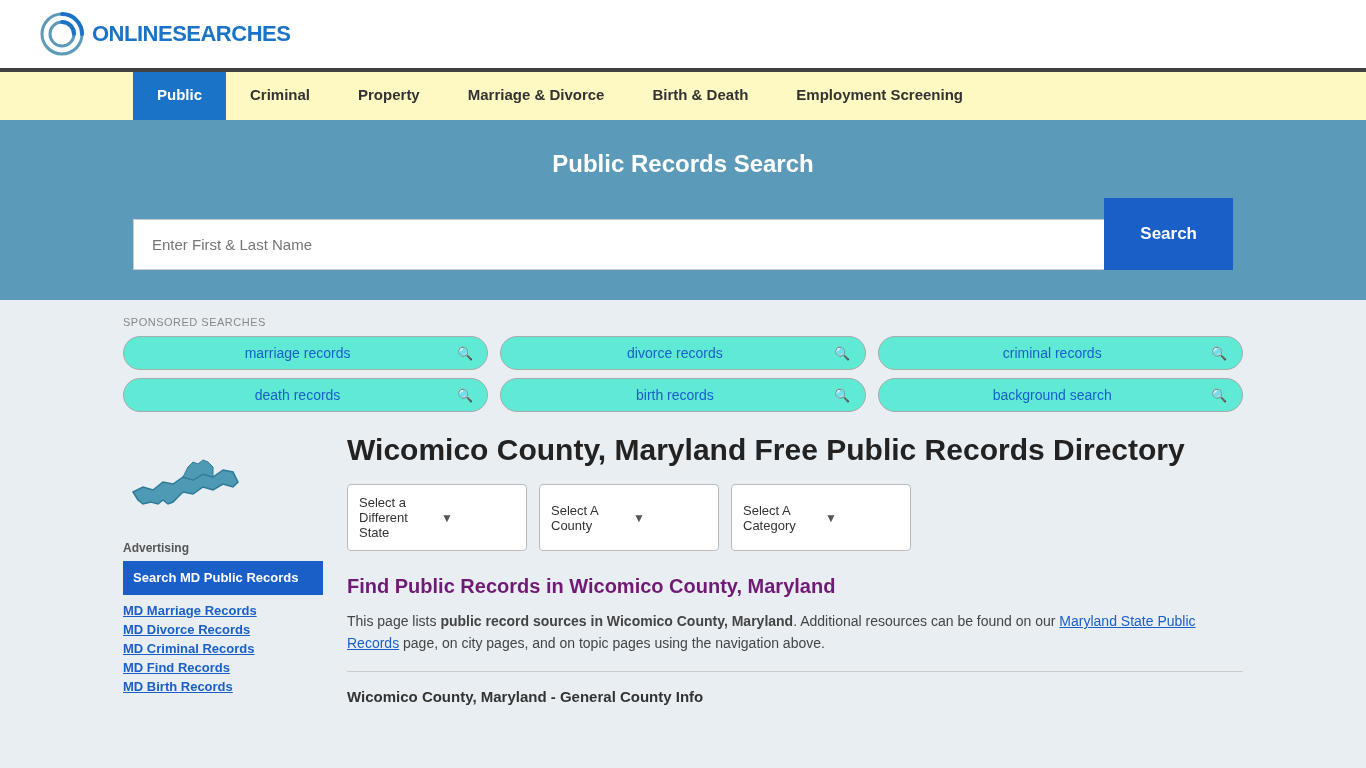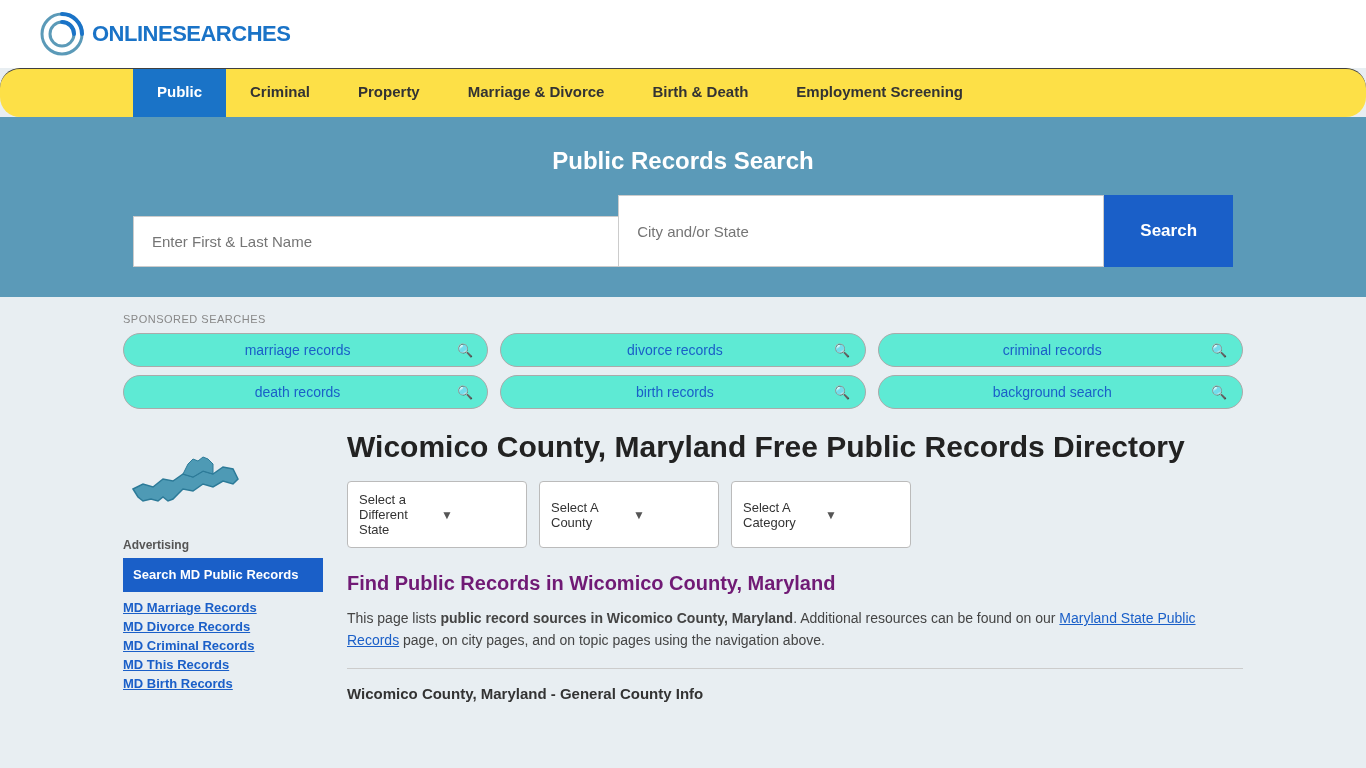--- a/index.html
+++ b/index.html
@@ -29,23 +29,22 @@
       font-size: 22px;
       font-weight: bold;
       color: #333;
       letter-spacing: -0.5px;
     }
     .logo-text span {
       color: #1a73c7;
     }
     
     nav {
-      background: #fde047;
-      border-top: 1px solid #404040;
-      border-radius: 20px;
+      background: #fef9c3;
+      border-top: 4px solid #404040;
     }
     .nav-inner {
       max-width: 1100px;
       margin: 0 auto;
       display: flex;
       align-items: center;
     }
     .nav-item {
       padding: 14px 24px;
       cursor: pointer;
@@ -260,21 +259,20 @@
     <a class="nav-item">Marriage &amp; Divorce</a>
     <a class="nav-item">Birth &amp; Death</a>
     <a class="nav-item">Employment Screening</a>
   </div>
 </nav>
 
 <div class="hero">
   <div class="hero-title">Public Records Search</div>
   <div class="search-bar">
     <input type="text" placeholder="Enter First &amp; Last Name" style="">
-    <input type="text" placeholder="City and/or State" style="">
     <button class="search-btn">Search</button>
   </div>
 </div>
 
 <div style="background:#e8eef2; padding: 16px 0 40px;">
   <div style="max-width:1200px; margin:0 auto; padding: 0 40px;">
 
     <div class="sponsored-section">
       <div class="sponsored-label">SPONSORED SEARCHES</div>
       <div class="sponsored-grid">
@@ -316,21 +314,21 @@
             <path d="M10,60 L20,55 L30,58 L40,50 L50,52 L60,45 L70,48 L80,42 L90,45 L100,38 L110,40 L115,50 L110,55 L100,52 L90,58 L80,55 L70,62 L60,60 L55,65 L50,70 L45,72 L40,68 L35,72 L28,70 L20,72 L15,68 Z" fill="#4e9ab5" stroke="#2c7a98" stroke-width="1.5"></path>
             <path d="M60,45 L65,35 L70,30 L75,32 L80,28 L85,30 L90,35 L90,45 L80,42 L70,48 Z" fill="#4e9ab5" stroke="#2c7a98" stroke-width="1"></path>
           </svg>
         </div>
 
         <div class="advertising-label">Advertising</div>
         <div class="ad-highlight">Search MD Public Records</div>
         <a class="sidebar-link">MD Marriage Records</a>
         <a class="sidebar-link">MD Divorce Records</a>
         <a class="sidebar-link">MD Criminal Records</a>
-        <a class="sidebar-link">MD This Records</a>
+        <a class="sidebar-link">MD Find Records</a>
         <a class="sidebar-link">MD Birth Records</a>
       </div>
 
       <div class="content-area">
         <h1 class="county-title">Wicomico County, Maryland Free Public Records Directory</h1>
 
         <div class="dropdowns-row">
           <div class="dropdown-select">
             <span>Select a Different State</span>
             <span class="dropdown-arrow">▼</span>

